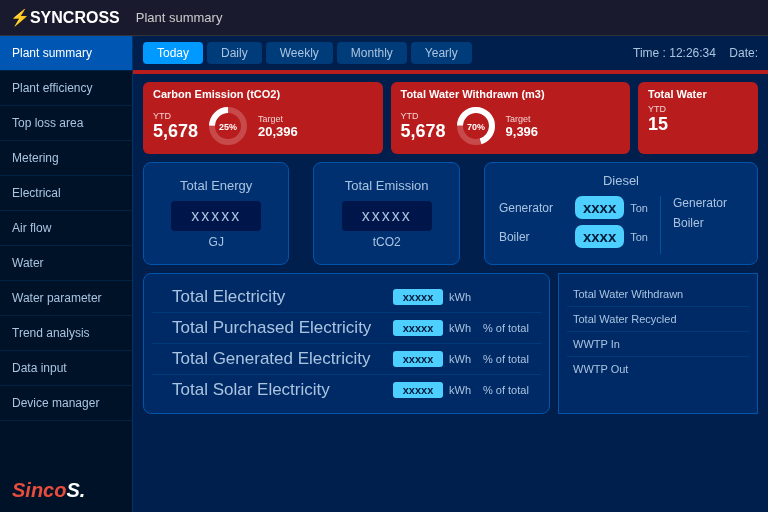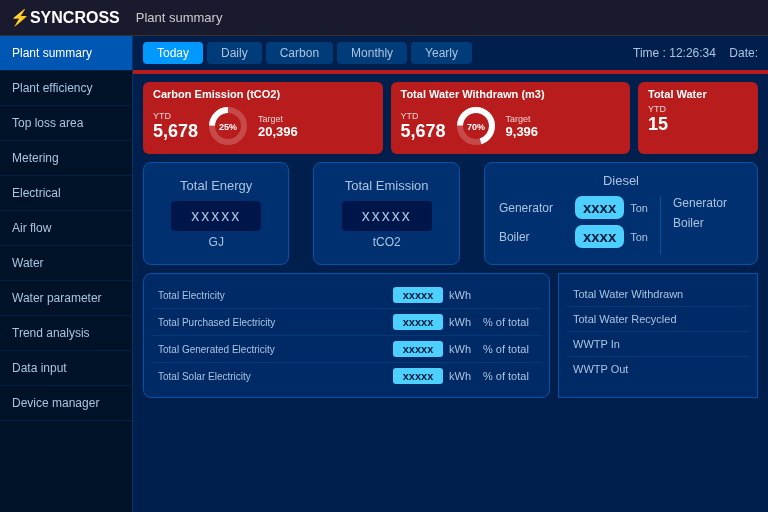--- a/index.html
+++ b/index.html
@@ -266,22 +266,23 @@
     .table-row-item {
       display: flex;
       align-items: center;
       padding: 5px 6px;
       border-bottom: 1px solid #003a7a;
       gap: 6px;
     }
     .table-row-item:last-child { border-bottom: none; }
     .table-row-label {
       color: #aac4e0;
-      font-size: 10px;
-      flex: 1;
+      font-size: 17px;
+      flex: 1;
+      margin-left: 14px;
     }
     .table-row-value {
       background: #4dd0ff;
       color: #001a3a;
       font-size: 11px;
       padding: 2px 8px;
       border-radius: 3px;
       font-weight: bold;
       min-width: 50px;
       text-align: center;
@@ -338,28 +339,31 @@
     <div class="sidebar-item">Plant efficiency</div>
     <div class="sidebar-item">Top loss area</div>
     <div class="sidebar-item">Metering</div>
     <div class="sidebar-item">Electrical</div>
     <div class="sidebar-item">Air flow</div>
     <div class="sidebar-item">Water</div>
     <div class="sidebar-item">Water parameter</div>
     <div class="sidebar-item">Trend analysis</div>
     <div class="sidebar-item">Data input</div>
     <div class="sidebar-item">Device manager</div>
+    <div class="sidebar-logo">
+      <div class="sidebar-logo-text"><em>Sinco<span>S.</span></em></div>
+    </div>
   </div>
 
   <div class="content">
 
     <div class="nav-bar">
       <button class="nav-btn active">Today</button>
       <button class="nav-btn">Daily</button>
-      <button class="nav-btn">Carbon</button>
+      <button class="nav-btn">Weekly</button>
       <button class="nav-btn">Monthly</button>
       <button class="nav-btn">Yearly</button>
       <div class="nav-time">
         <span>Time : 12:26:34</span>
         &nbsp;&nbsp;
         <span>Date:</span>
       </div>
     </div>
 
     <div class="kpi-row">

